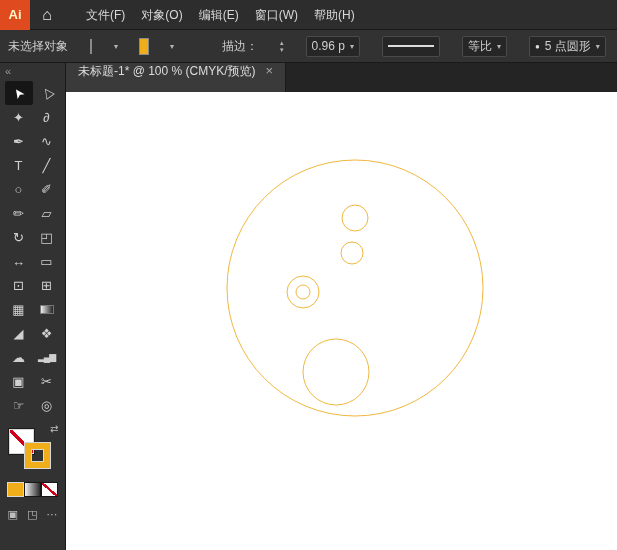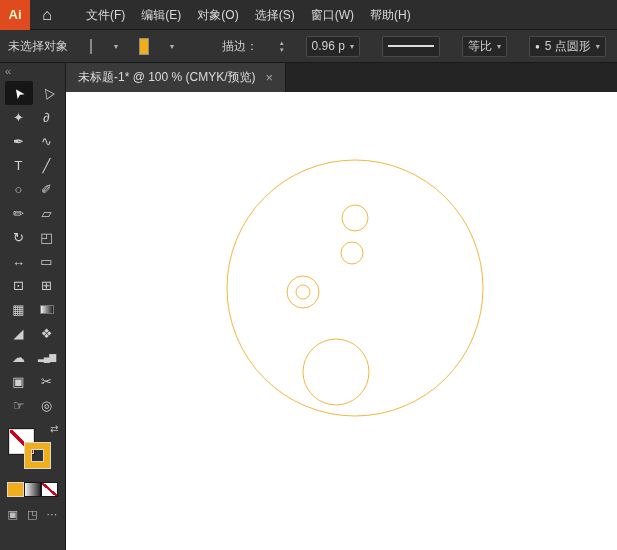--- a/index.html
+++ b/index.html
@@ -58,36 +58,35 @@
   .cbtn { width:15px; height:13px; box-shadow:0 0 0 1px #161616; }
   .cbtn.color { background:#f0af1a; outline:1px solid #d8d8d8; }
   .cbtn.grad { background:linear-gradient(90deg,#f2f2f2,#2b2b2b); }
 
   .modes { display:flex; justify-content:center; gap:9px; margin-top:12px;
            color:#bdbdbd; font-size:11px; }
 
   
   .doccol { flex:1; display:flex; flex-direction:column; min-width:0; }
   .tabbar { height:29px; background:#242424; display:flex; align-items:stretch; }
-  .tab { background:#3a3a3a; display:flex; align-items:center; gap:10px;
+  .tab { background:#3a3a3a; display:flex; align-items:flex-start; gap:10px;
          padding:0 12px; font-size:12px; color:#dcdcdc; border-right:1px solid #191919; }
   .tab-close { color:#a6a6a6; font-size:13px; }
   .canvas { flex:1; background:#ffffff; position:relative; overflow:hidden; }
 </style>
 </head>
 <body>
 
 <div class="menubar">
   <div class="ai-logo">Ai</div>
   <div class="home-btn">⌂</div>
   <div class="menu-items">
     <span class="menu-item">文件(F)</span>
+    <span class="menu-item">对象(O)</span>
     <span class="menu-item">编辑(E)</span>
-    <span class="menu-item">对象(O)</span>
-    <span class="menu-item">选择(S)</span>
     <span class="menu-item">窗口(W)</span>
     <span class="menu-item">帮助(H)</span>
   </div>
 </div>
 
 <div class="controlbar">
   <span>未选择对象</span>
   <div class="swatch none-bg"></div>
   <span class="chev">▾</span>
   <div class="stroke-ring"></div>

